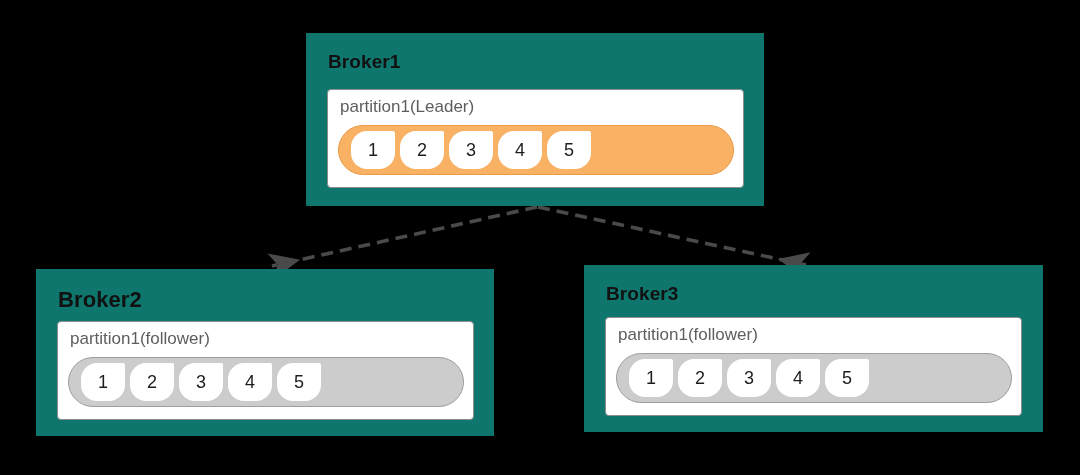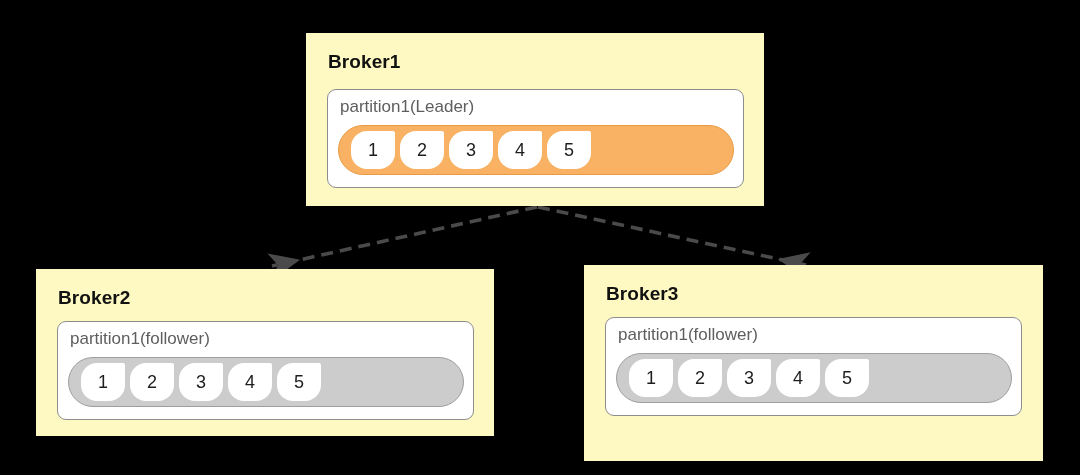--- a/index.html
+++ b/index.html
@@ -20,39 +20,39 @@
     position: absolute;
     left: 0; top: 0;
     width: 1080px;
     height: 475px;
     background: #000000;
   }
 
   
   .broker-card {
     position: absolute;
-    background: #fef9c3;
+    background: #0f766e;
     box-sizing: border-box;
     z-index: 3;
   }
 
   .broker-title {
     position: absolute;
     font-weight: bold;
     color: #111111;
     letter-spacing: 0.1px;
     white-space: nowrap;
   }
 
   
   .partition-box {
     position: absolute;
     box-sizing: border-box;
     border: 1.4px solid #8d8d8d;
-    border-radius: 9px;
+    border-radius: 4px;
     background: #ffffff;
   }
 
   .partition-label {
     position: absolute;
     color: #5e5e5e;
     font-weight: normal;
     white-space: nowrap;
   }
 
@@ -143,37 +143,37 @@
         <div class="chip" style="width:44px; height:38px; font-size:18px; margin-right:5px;">2</div>
         <div class="chip" style="width:44px; height:38px; font-size:18px; margin-right:5px;">3</div>
         <div class="chip" style="width:44px; height:38px; font-size:18px; margin-right:5px;">4</div>
         <div class="chip" style="width:44px; height:38px; font-size:18px;">5</div>
       </div>
     </div>
   </div>
 
   <div class="broker-card" style="left:36px; top:269px; width:458px; height:167px;">
 
-    <div class="broker-title" style="left:22px; top:18px; font-size:19px;text-align:center;">Broker2</div>
+    <div class="broker-title" style="left:22px; top:18px; font-size:22px;text-align:center;">Broker2</div>
 
     <div class="partition-box" style="left:21px; top:52px; width:417px; height:99px;">
 
       <div class="partition-label" style="left:12px; top:7px; font-size:17px;">partition1(follower)</div>
 
       <div class="msg-bar follower" style="left:10px; top:35px; width:396px; height:50px; padding-left:12px;">
         <div class="chip" style="width:44px; height:38px; font-size:18px; margin-right:5px;">1</div>
         <div class="chip" style="width:44px; height:38px; font-size:18px; margin-right:5px;">2</div>
         <div class="chip" style="width:44px; height:38px; font-size:18px; margin-right:5px;">3</div>
         <div class="chip" style="width:44px; height:38px; font-size:18px; margin-right:5px;">4</div>
         <div class="chip" style="width:44px; height:38px; font-size:18px;">5</div>
       </div>
     </div>
   </div>
 
-  <div class="broker-card" style="left:584px; top:265px; width:459px; height:196px;">
+  <div class="broker-card" style="left:584px; top:265px; width:459px; height:167px;">
 
     <div class="broker-title" style="left:22px; top:18px; font-size:19px;">Broker3</div>
 
     <div class="partition-box" style="left:21px; top:52px; width:417px; height:99px;">
 
       <div class="partition-label" style="left:12px; top:7px; font-size:17px;">partition1(follower)</div>
 
       <div class="msg-bar follower" style="left:10px; top:35px; width:396px; height:50px; padding-left:12px;">
         <div class="chip" style="width:44px; height:38px; font-size:18px; margin-right:5px;">1</div>
         <div class="chip" style="width:44px; height:38px; font-size:18px; margin-right:5px;">2</div>

